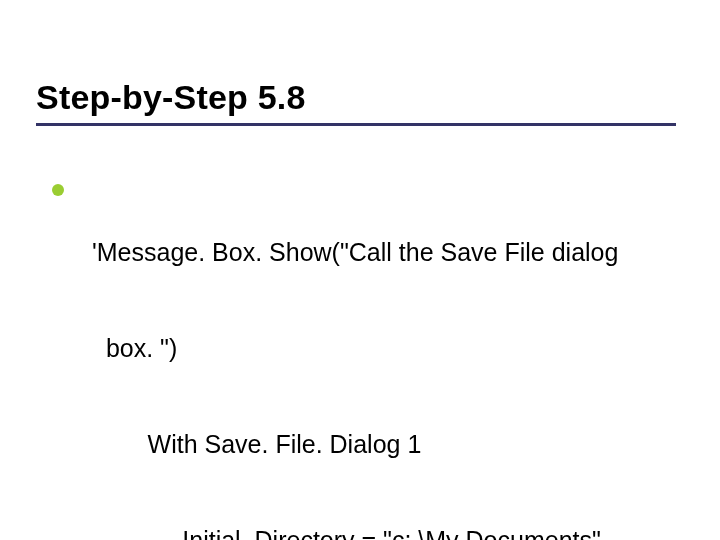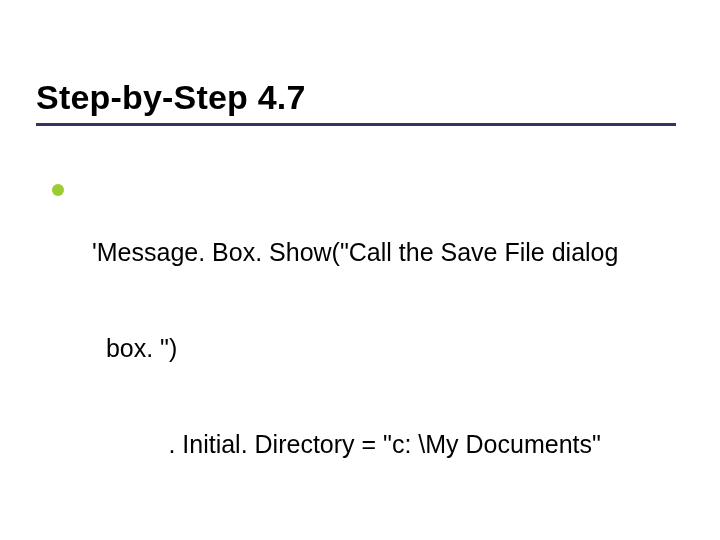--- a/index.html
+++ b/index.html
@@ -56,29 +56,30 @@
     font-family: Arial, Helvetica, sans-serif;
   }
   .code-line { display: block; }
 </style>
 </head>
 <body>
 
 <div class="slide">
 
   <div class="title-wrap">
-    <div class="title">Step-by-Step 4.7</div>
+    <div class="title">Step-by-Step 5.8</div>
     <div class="title-rule"></div>
   </div>
 
   <div class="bullet-dot"></div>
 
   <div class="code-block">
     <span class="code-line">'Message. Box. Show("Call the Save File dialog</span>
     <span class="code-line">  box. ")</span>
+    <span class="code-line">        With Save. File. Dialog 1</span>
     <span class="code-line">           . Initial. Directory = "c: \My Documents"</span>
     
     
     
     
   </div>
 
 </div>
 
 </body></html>

